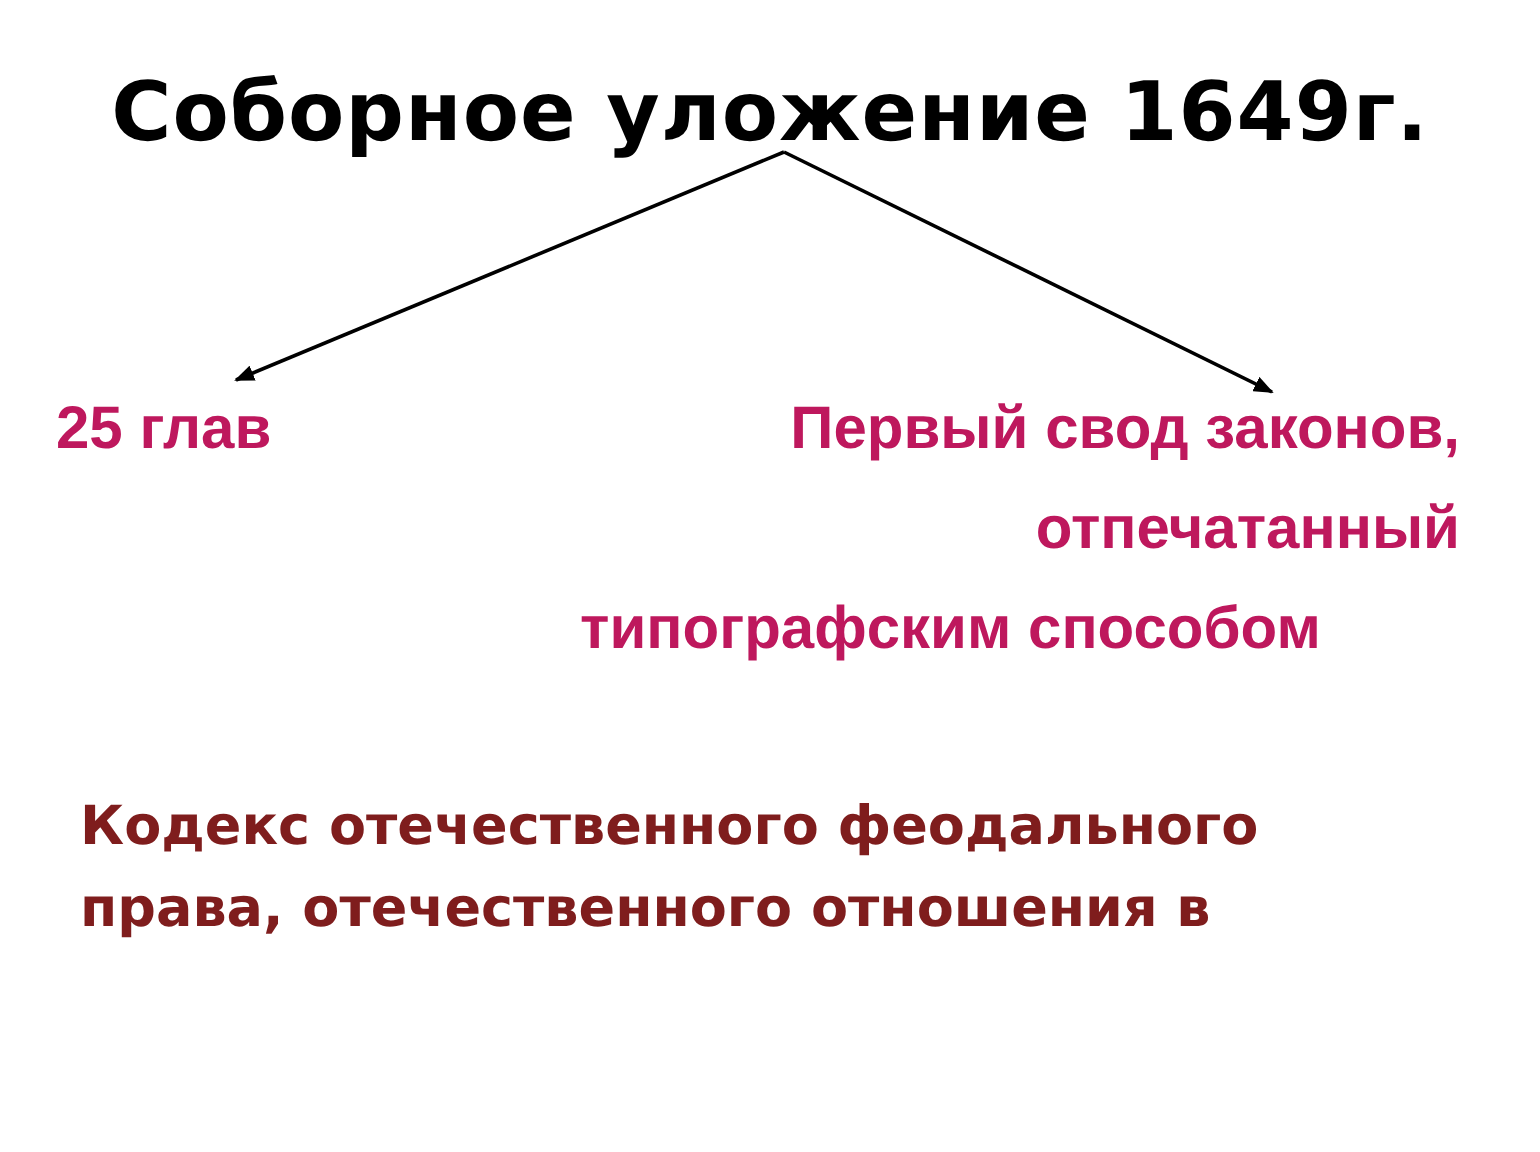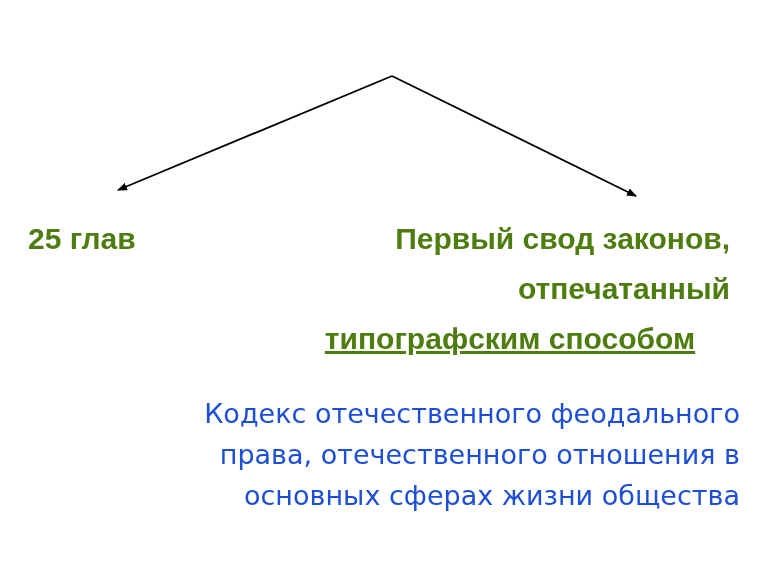--- a/index.html
+++ b/index.html
@@ -33,58 +33,58 @@
       top: 0;
       width: 770px;
       height: 576px;
       pointer-events: none;
     }
     .red {
       position: absolute;
       font-family: "Liberation Sans", sans-serif;
       font-weight: bold;
       font-size: 30px;
-      color: #4d7c0f;
+      color: #be185d;
       line-height: 38px;
       white-space: nowrap;
-      margin-top: 24px;
     }
     .left-block {
       left: 28px;
       top: 196px;
     }
     .left-block div { height: 50px; }
     .right-block {
       left: 290px;
       top: 196px;
       width: 440px;
       text-align: right;
     }
     .right-block .l1 { height: 50px; }
     .right-block .l2 { height: 50px; text-align: right; padding-left: 50px; }
-    .right-block .l3 { height: 50px; text-align: center; text-decoration: underline; }
+    .right-block .l3 { height: 50px; text-align: left; }
     .blue {
       position: absolute;
       left: 40px;
       top: 393px;
       width: 700px;
       font-family: "DejaVu Sans", sans-serif;
-      font-weight: normal;
+      font-weight: bold;
       font-size: 27px;
-      color: #1d4ed8;
+      color: #7f1d1d;
       line-height: 41px;
-      text-align: right;
+      text-align: left;
       white-space: nowrap;
     }
   </style>
 </head>
 <body>
 
 <div class="slide">
 
+  <div class="title">Соборное уложение 1649г.</div>
 
   <svg class="arrows" viewBox="0 0 770 576" width="770" height="576">
     <defs>
       <marker id="ah" markerWidth="10" markerHeight="8" refX="9" refY="4" orient="auto" markerUnits="userSpaceOnUse">
         <path d="M0,0 L10,4 L0,8 Z" fill="#000"></path>
       </marker>
     </defs>
     <line x1="392" y1="76" x2="118" y2="190" stroke="#000" stroke-width="1.8" marker-end="url(#ah)"></line>
     <line x1="392" y1="76" x2="636" y2="196" stroke="#000" stroke-width="1.8" marker-end="url(#ah)"></line>
   </svg>
@@ -95,16 +95,15 @@
 
   <div class="red right-block">
     <div class="l1">Первый свод законов,</div>
     <div class="l2">отпечатанный</div>
     <div class="l3">типографским  способом</div>
   </div>
 
   <div class="blue">
     <div>Кодекс отечественного феодального</div>
     <div>права, отечественного отношения в</div>
-    <div>основных сферах жизни общества</div>
   </div>
 
 </div>
 
 </body></html>

